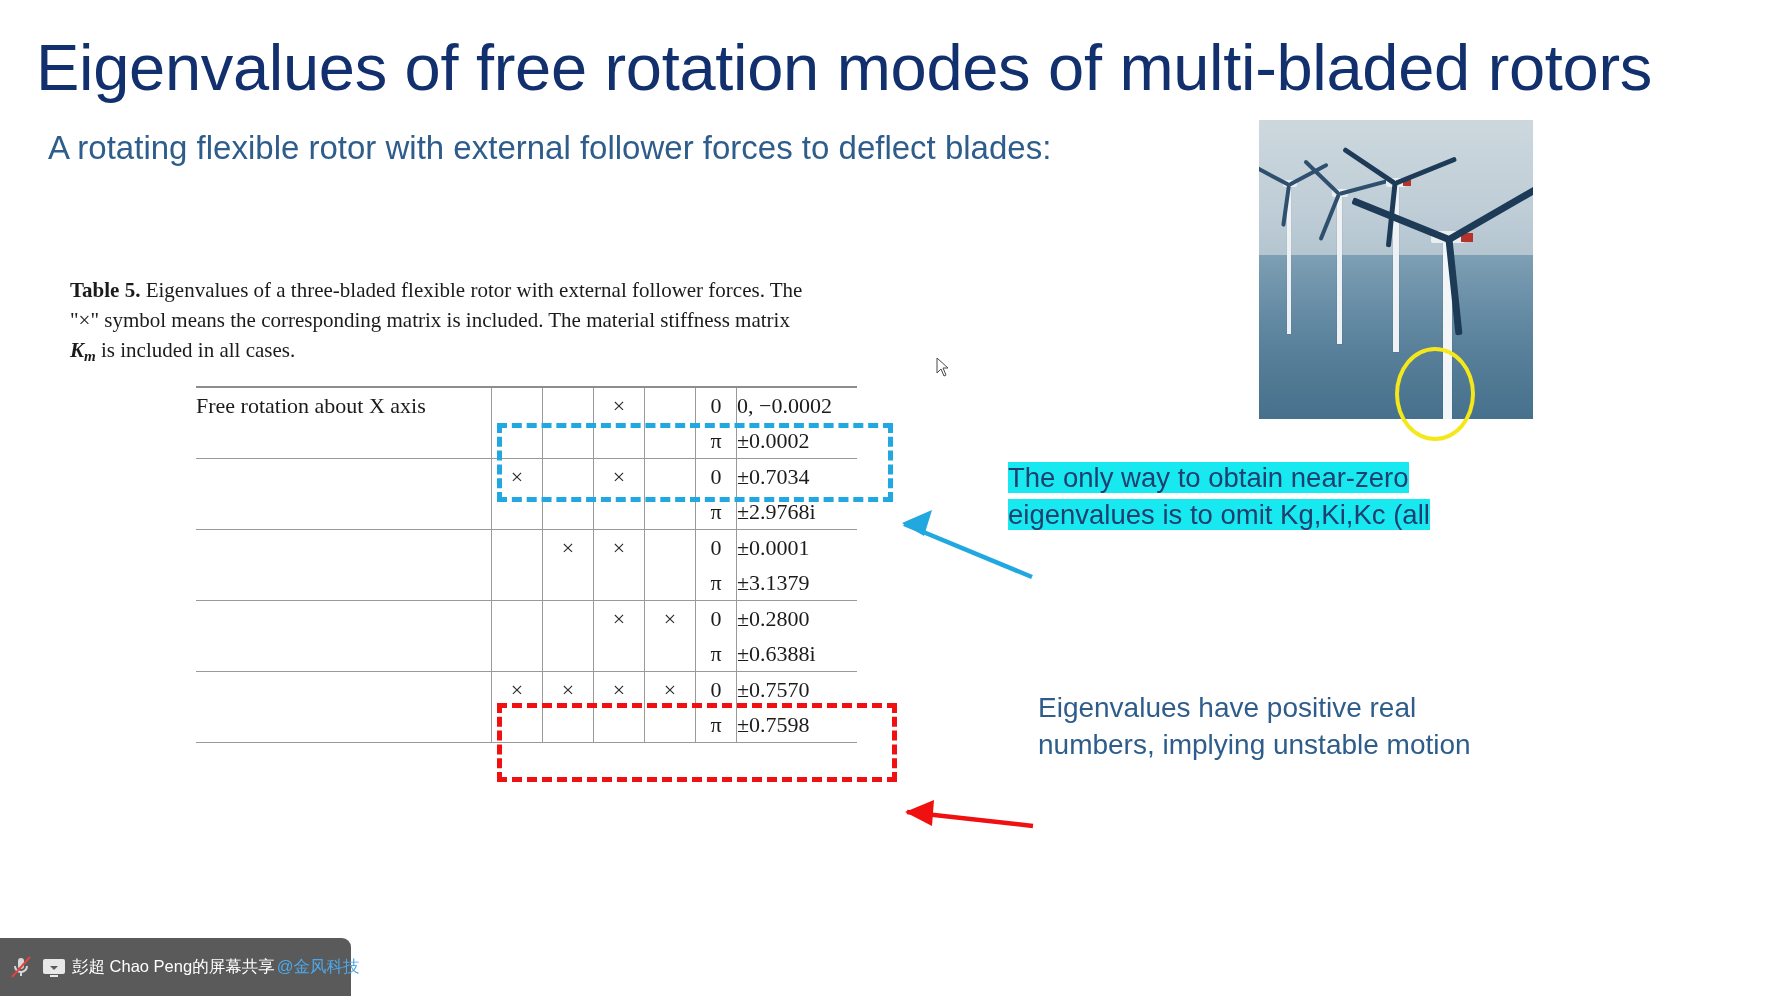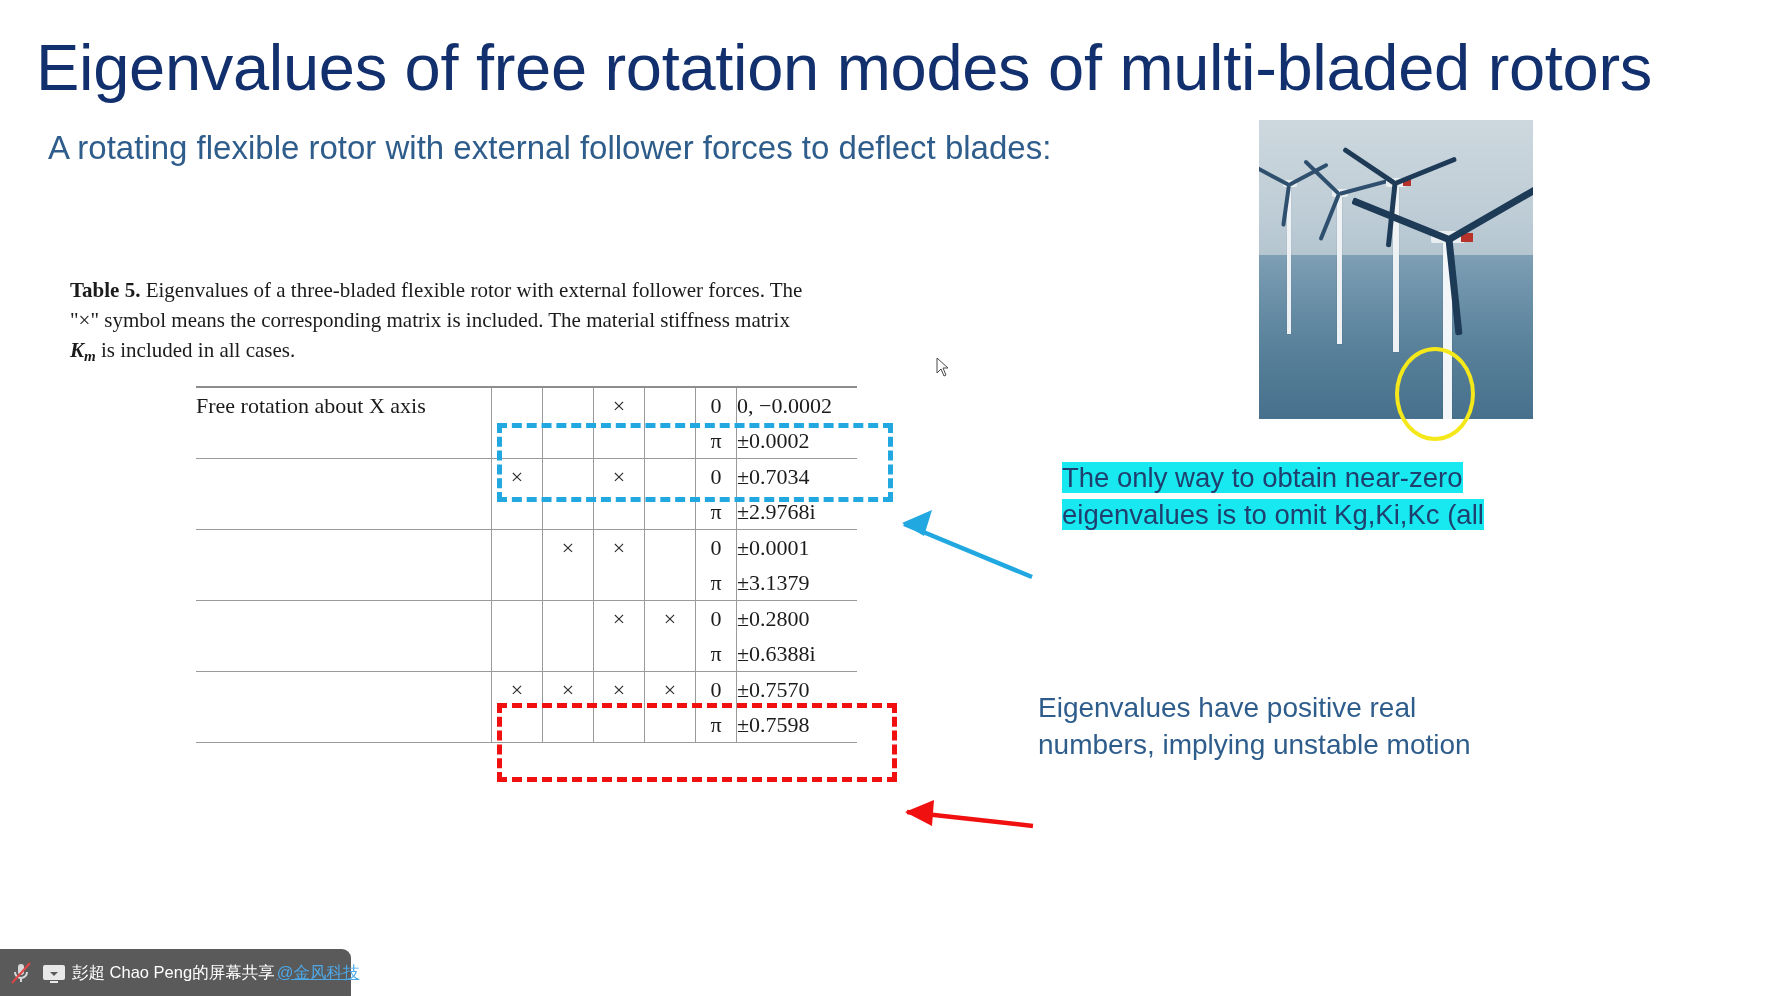--- a/index.html
+++ b/index.html
@@ -87,21 +87,21 @@
   .dash-red{
     left:497px;top:703px;width:390px;height:69px;
     border:5px dashed #f01010;
   }
 
   
   .arrowsvg{position:absolute;left:0;top:0;width:1768px;height:996px;pointer-events:none;}
 
   
   .annot-cyan{
-    position:absolute;left:1062px;top:460px;width:480px;
+    position:absolute;left:1008px;top:460px;width:480px;
     font-size:27.5px;line-height:1.33;
     color:#1f3f6e;
     text-align:justify;
   }
   .annot-cyan span.hl{background:#18e9f0;}
   .annot-blue{
     position:absolute;left:1038px;top:690px;width:470px;
     font-size:28px;line-height:1.32;
     color:#2e5d8c;
   }
@@ -136,34 +136,34 @@
   .ycircle{
     position:absolute;left:1395px;top:347px;width:72px;height:86px;
     border:4px solid #f5e81a;border-radius:50%;
   }
 
   
   .cursor{position:absolute;left:936px;top:357px;width:14px;height:20px;}
 
   
   .taskbar{
-    position:absolute;left:0;bottom:0;width:351px;height:47px;
+    position:absolute;left:0;bottom:0;width:351px;height:58px;
     background:#5a5a5a;
     border-top-right-radius:9px;
     display:flex;align-items:center;
     padding-left:6px;
     box-sizing:border-box;
   }
   .tb-icon{width:30px;height:28px;margin-right:3px;flex:0 0 auto;}
   .tb-text{
     color:#ffffff;font-size:16.5px;white-space:nowrap;
     font-family:"Liberation Sans",sans-serif;
   }
   .tb-text2{
-    color:#4ea8e8;font-size:16.5px;white-space:nowrap;margin-left:2px;text-decoration:underline;
+    color:#4ea8e8;font-size:16.5px;white-space:nowrap;margin-left:2px;
   }
 </style>
 </head>
 <body>
 
 <div class="slide">
 
   <div class="title">Eigenvalues of free rotation modes of multi-bladed rotors</div>
 
   <div class="subtitle">A rotating flexible rotor with external follower forces to deflect blades:</div>

